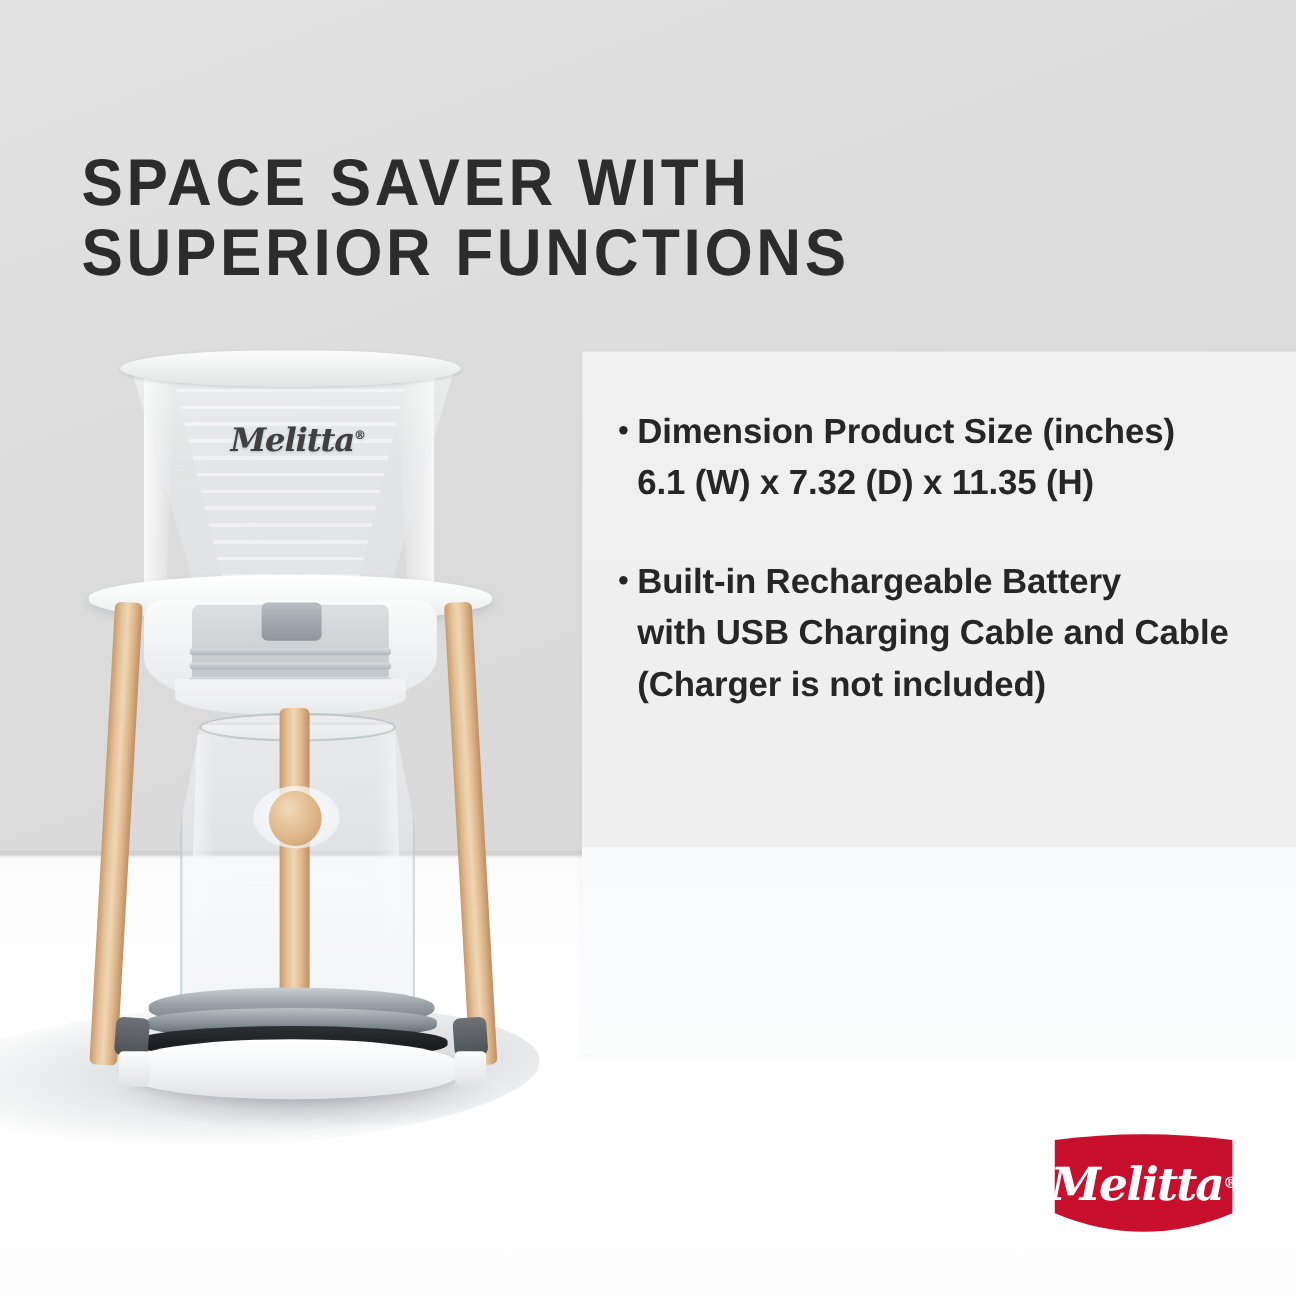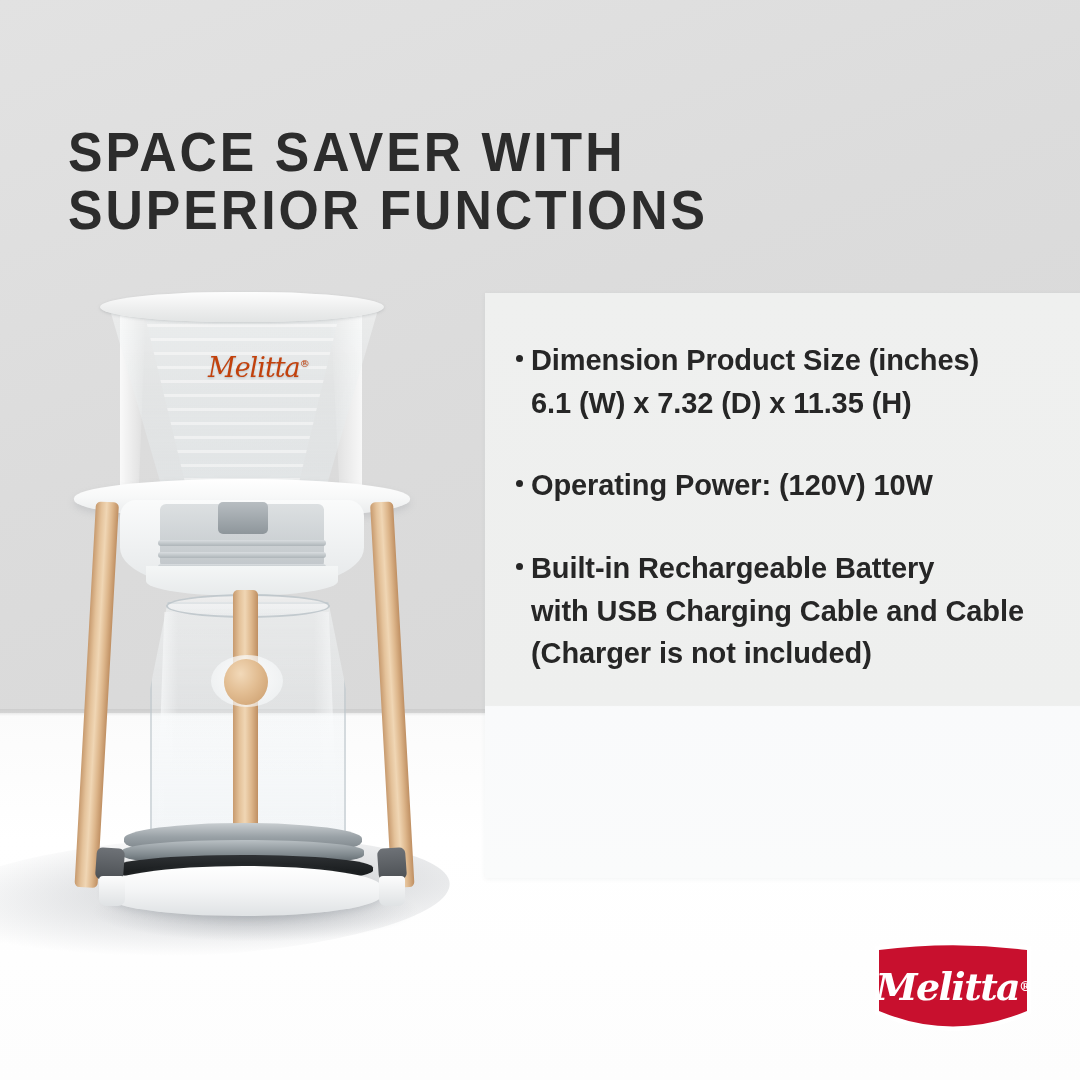--- a/index.html
+++ b/index.html
@@ -119,26 +119,26 @@
     background: linear-gradient(90deg, rgba(255,255,255,.85), rgba(255,255,255,0));
     clip-path: polygon(0% 0%, 100% 0%, 72% 100%, 0% 100%);
   }
   .cone-gloss-r {
     position: absolute; left: 330px; top: 306px;
     width: 32px; height: 185px;
     background: linear-gradient(270deg, rgba(255,255,255,.80), rgba(255,255,255,0));
     clip-path: polygon(0% 0%, 100% 0%, 100% 100%, 30% 100%);
   }
   .cone-logo {
-    position: absolute; left: 208px; top: 352px;
+    position: absolute; left: 192px; top: 352px;
     width: 110px; height: 40px;
-    color: #c2410c;
+    color: #404040;
     font-family: "DejaVu Serif", serif;
     font-style: italic;
-    font-weight: normal;
+    font-weight: bold;
     font-size: 27px;
     letter-spacing: -1px;
     text-shadow: 0 1px 2px rgba(160,168,172,.65);
   }
   .cone-logo sup { font-size: 10px; vertical-align: super; }
   .cone-base-ring {
     position: absolute; left: 158px; top: 482px;
     width: 168px; height: 20px;
     background: linear-gradient(180deg, #f6f7f7, #e6e9ea);
     border-radius: 50%;
@@ -358,24 +358,20 @@
   <div class="spec-panel">
     <div class="spec-list">
 
       <div class="spec-item">
         <span class="spec-bullet"></span>
         <span class="spec-text">Dimension Product Size (inches)
 6.1 (W) x 7.32 (D) x 11.35 (H)</span>
       </div>
 
 
-      <div class="spec-item">
-        <span class="spec-bullet"></span>
-        <span class="spec-text">Operating Power: (120V) 10W</span>
-      </div>
 
       <div class="spec-item">
         <span class="spec-bullet"></span>
         <span class="spec-text">Built-in Rechargeable Battery
 with USB Charging Cable and Cable
 (Charger is not included)</span>
       </div>
 
     </div>
   </div>

